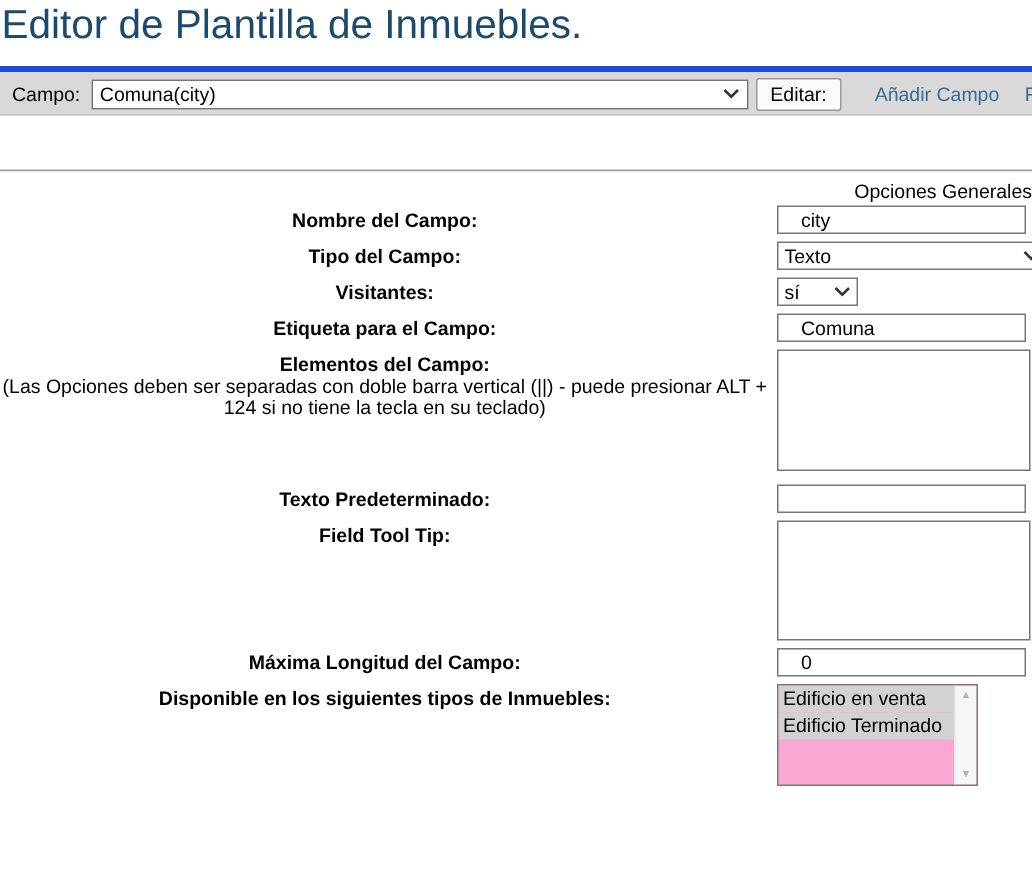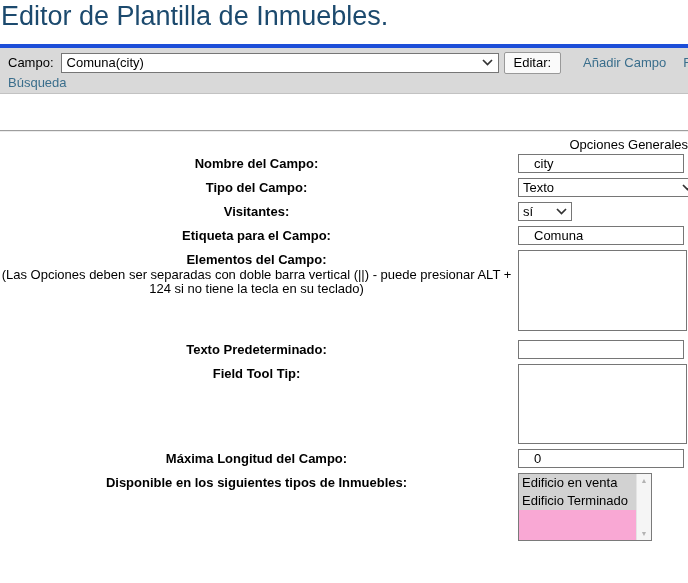--- a/index.html
+++ b/index.html
@@ -125,23 +125,20 @@
       <span class="chevron-icon">
         <svg width="11" height="7" viewBox="0 0 11 7">
             <polyline points="1,1 5.5,5.5 10,1" fill="none" stroke="#333" stroke-width="1.7"></polyline>
           </svg>
       </span>
     </div>
     <button class="btn-editar">Editar:</button>
     <a class="tb-link tb-add">Añadir Campo</a>
     <a class="tb-link tb-pin">Fijar</a>
   </div>
-  <div class="tb-row2">
-    <a class="tb-link">Búsqueda</a>
-  </div>
 </div>
 
 <hr class="separator">
 
 <div class="form-area">
 
   <div class="section-title">Opciones Generales</div>
 
   <div class="frow">
     <div class="flabel">Nombre del Campo:</div>

